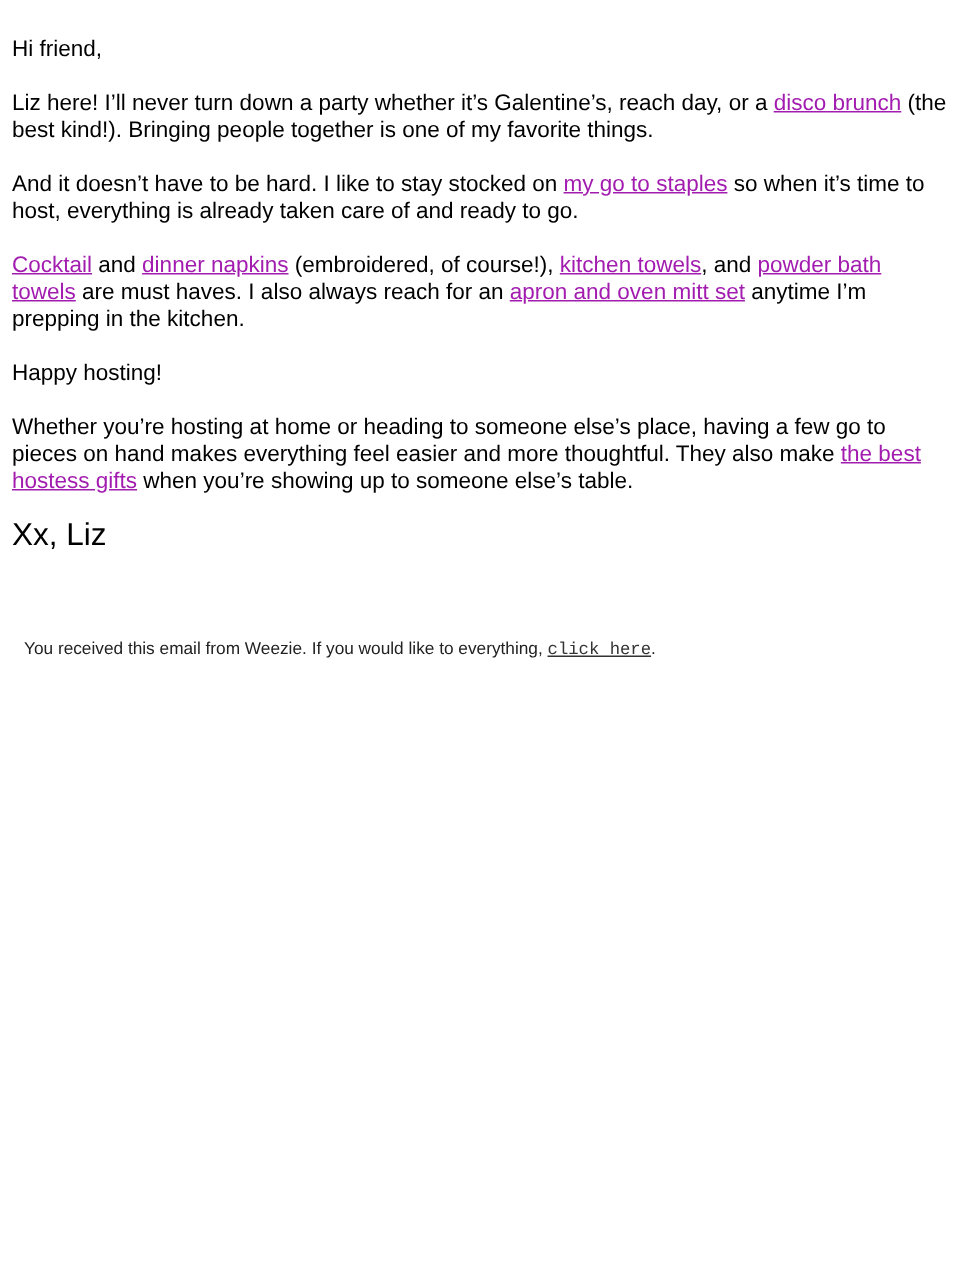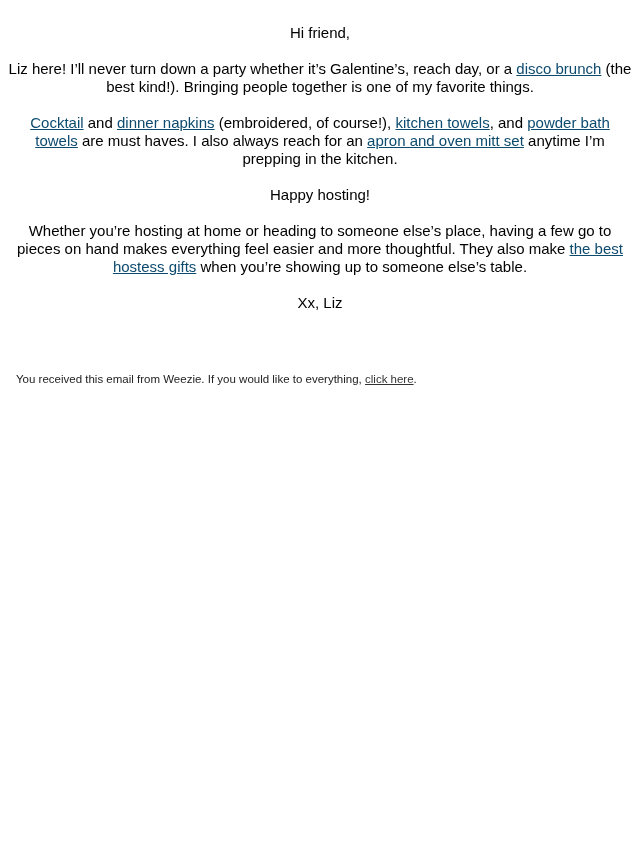--- a/index.html
+++ b/index.html
@@ -10,65 +10,66 @@
   body {
     width: 640px;
     min-height: 854px;
     font-family: "Liberation Sans", sans-serif;
     color: #000000;
   }
   .email-body {
     padding: 24px 8px 0 8px;
     box-sizing: border-box;
     width: 640px;
-    text-align: center;
   }
   p.para {
     margin: 0 0 18px 0;
     font-size: 15px;
     line-height: 18px;
     color: #000000;
   }
   a.link {
-    color: #0c4a6e;
+    color: #a21caf;
     text-decoration: underline;
     cursor: pointer;
   }
   .sig-block {
     margin: 0 0 18px 0;
-    font-size: 15px;
+    font-size: 21px;
     line-height: 18px;
   }
   .sig-line {
     display: block;
   }
   .footer {
     margin-top: 60px;
     padding: 0 8px;
     font-size: 11.5px;
     line-height: 14px;
     color: #222222;
   }
   .footer a.link {
     color: #333333;
     text-decoration: underline;
+    font-family: Liberation Mono, monospace;
   }
   .footer-inner {
     padding-left: 8px;
   }
 </style>
 </head>
 <body>
 
 <div class="email-body">
 
   <p class="para"><span>Hi friend,</span></p>
 
   <p class="para"><span>Liz here! I’ll never turn down a party whether it’s Galentine’s, reach day, or a </span><a class="link" href="#">disco brunch</a><span> (the best kind!). Bringing people together is one of my favorite things.</span></p>
 
+  <p class="para"><span>And it doesn’t have to be hard. I like to stay stocked on </span><a class="link" href="#">my go to staples</a><span> so when it’s time to host, everything is already taken care of and ready to go.</span></p>
 
   <p class="para"><a class="link" href="#">Cocktail</a><span> and </span><a class="link" href="#">dinner napkins</a><span> (embroidered, of course!), </span><a class="link" href="#">kitchen towels</a><span>, and </span><a class="link" href="#">powder bath towels</a><span> are must haves. I also always reach for an </span><a class="link" href="#">apron and oven mitt set</a><span> anytime I’m prepping in the kitchen.</span></p>
 
   <p class="para"><span>Happy hosting!</span></p>
 
   <p class="para"><span>Whether you’re hosting at home or heading to someone else’s place, having a few go to pieces on hand makes everything feel easier and more thoughtful. They also make </span><a class="link" href="#">the best hostess gifts</a><span> when you’re showing up to someone else’s table.</span></p>
 
   <div class="sig-block">
     <span class="sig-line">Xx, Liz</span>
   </div>

